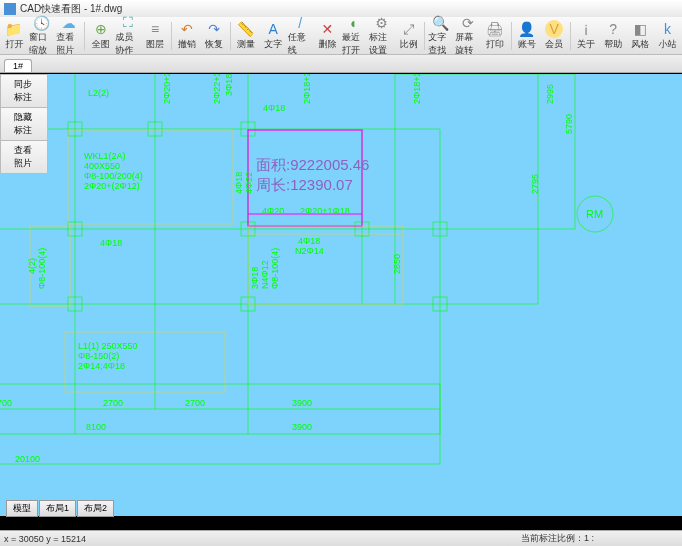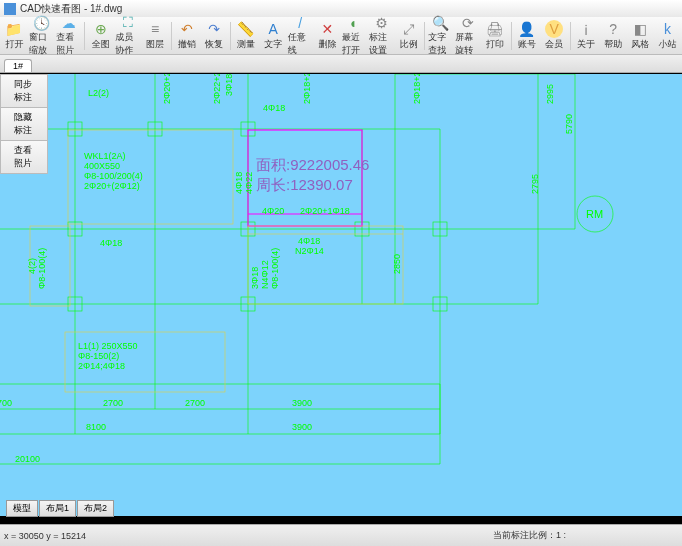--- a/index.html
+++ b/index.html
@@ -11,21 +11,21 @@
 .tool .ico{width:18px;height:18px;display:flex;align-items:center;justify-content:center;font-size:14px}
 .sep{width:1px;height:28px;background:#ccc;margin:0 1px}
 .tabbar{height:18px;background:linear-gradient(#f0f0f0,#ddd);border-bottom:1px solid #aaa;display:flex;align-items:end;padding-left:4px}
 .tab{background:#fff;border:1px solid #aaa;border-bottom:none;padding:1px 8px;font-size:9px;border-radius:3px 3px 0 0}
 .sidepanel{position:absolute;left:0;top:74px;width:48px;z-index:10}
 .sidebtn{background:linear-gradient(#f8f8f8,#e5e5e5);border:1px solid #bbb;font-size:9px;padding:3px 13px;text-align:left;cursor:pointer;margin-bottom:-1px}
 .canvas{position:absolute;left:0;top:74px;right:0;bottom:30px;background:#7dd3fc;overflow:hidden}
 .canvas svg{width:100%;height:100%}
 .bottomtabs{position:absolute;left:0;bottom:26px;height:24px;display:flex;gap:1px;padding-left:6px;align-items:center}
 .btab{background:linear-gradient(#f5f5f5,#ddd);border:1px solid #999;font-size:9px;padding:1px 6px;cursor:pointer}
-.status{position:absolute;left:0;bottom:0;right:0;height:22px;background:linear-gradient(#f0f0f0,#ddd);border-top:1px solid #aaa;display:flex;align-items:center;font-size:9px;color:#333;padding:4px 4px;gap:20px}
+.status{position:absolute;left:0;bottom:0;right:0;height:16px;background:linear-gradient(#f0f0f0,#ddd);border-top:1px solid #aaa;display:flex;align-items:center;font-size:9px;color:#333;padding:4px 4px;gap:20px}
 .c-open{color:#4a90d9}.c-recent{color:#e8a030}.c-cloud{color:#5bb0e8}.c-full{color:#6aa84f}.c-zoom{color:#4aa}.c-layer{color:#888}.c-undo{color:#d08030}.c-redo{color:#5080d0}.c-meas{color:#888}.c-text{color:#3080d0}.c-line{color:#4aa0e0}.c-del{color:#d04040}.c-hide{color:#50a050}.c-anno{color:#888}.c-scale{color:#888}.c-find{color:#888}.c-rot{color:#888}.c-print{color:#888}.c-acc{color:#e0a040}.c-vip{color:#e0a040;background:#ffe080;border-radius:50%}.c-about{color:#888}.c-help{color:#888}.c-style{color:#888}.c-site{color:#4a90d9}
 </style>
 </head>
 <body>
 
 <div class="titlebar">
   <div class="logo"></div>
   <span>CAD快速看图 - 1#.dwg</span>
 </div>
 
@@ -238,14 +238,14 @@
 </div>
 
 <div class="bottomtabs" id="bt">
     <div class="btab">模型</div>
     <div class="btab">布局1</div>
     <div class="btab">布局2</div>
   </div>
 
 <div class="status">
   <span>x = 30050  y = 15214</span>
-  <span style="margin-left:auto;margin-right:112px">当前标注比例：1 :</span>
+  <span style="margin-left:auto;margin-right:84px">当前标注比例：1 :</span>
 </div>
 
 </body></html>

